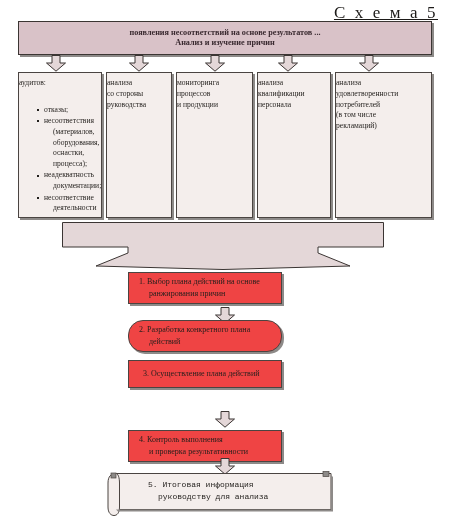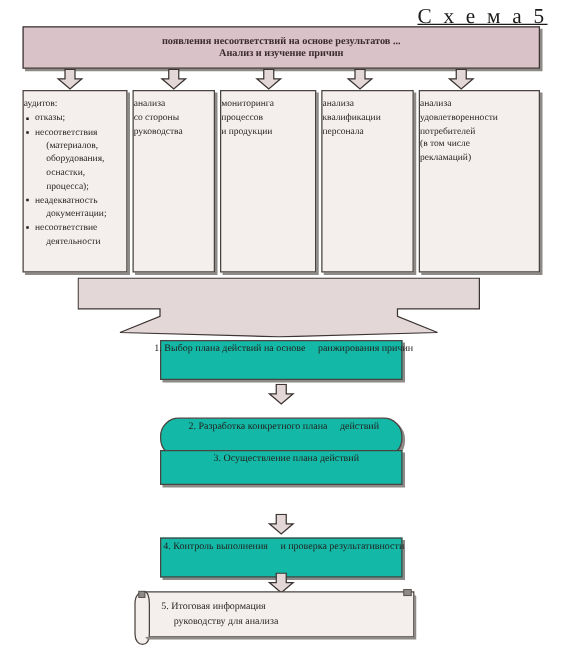--- a/index.html
+++ b/index.html
@@ -79,21 +79,21 @@
     box-sizing: border-box;
     box-shadow: 2px 2px 0 #8d8a88;
     padding: 5px 5px 0 0;
     font-size: 7.6px;
     line-height: 1.42;
     color: #221f1c;
     overflow: hidden;
   }
   .col-title { display: block; }
   .col-list {
-    margin: 0;
+    margin: 16px;
     padding: 0;
     list-style: none;
   }
   .col-list li {
     position: relative;
     padding-left: 9px;
     margin-top: 0.5px;
   }
   .col-list li::before {
     content: "";
@@ -113,53 +113,54 @@
     top: 222px;
     width: 322px;
     height: 48px;
   }
   .collector svg { display: block; }
 
   
   .step-box {
     position: absolute;
     left: 128px;
-    width: 194px;
-    background: #14b8a6;
+    width: 154px;
+    background: #ef4444;
     border: 1px solid #4a4441;
     box-sizing: border-box;
     box-shadow: 2px 2px 0 #8d8a88;
     display: flex;
-    flex-direction: row;
+    flex-direction: column;
     justify-content: center;
     padding: 0 6px 0 10px;
     font-size: 8px;
     line-height: 1.45;
     color: #221f1c;
   }
   .step-line { white-space: nowrap; }
   .step-indent { padding-left: 10px; }
 
   
   .final-shape {
     position: absolute;
     left: 104px;
     top: 471px;
     width: 232px;
     height: 46px;
   }
   .final-shape svg { display: block; }
   .final-text {
     position: absolute;
-    left: 129px;
+    left: 148px;
     top: 479px;
     width: 196px;
     font-size: 8px;
     line-height: 1.5;
     color: #221f1c;
+    font-family: Liberation Mono, monospace;
   }
 </style>
 </head>
 <body>
 
 <div id="diagram-root">
 
   <div class="figure-label">С х е м а  5</div>
 
   <div class="header-box">
@@ -253,21 +254,21 @@
     <span class="step-line">1. Выбор плана действий на основе</span>
     <span class="step-line step-indent">ранжирования причин</span>
   </div>
 
   <div class="arrow-small" style="left:214px; top:307px;">
     <svg width="22" height="17" viewBox="0 0 22 17">
         <polygon points="7,0.5 15,0.5 15,8 20.5,8 11,16.2 1.5,8 7,8" fill="#e4d7d8" stroke="#3b3533" stroke-width="1"></polygon>
       </svg>
   </div>
 
-  <div class="step-box" style="top:334px; height:32px;border-radius:15px;">
+  <div class="step-box" style="top:320px; height:32px;border-radius:15px;">
     <span class="step-line">2. Разработка  конкретного плана</span>
     <span class="step-line step-indent">действий</span>
   </div>
 
   <div class="arrow-small" style="left:214px; top:361px;">
     <svg width="22" height="17" viewBox="0 0 22 17">
         <polygon points="7,0.5 15,0.5 15,8 20.5,8 11,16.2 1.5,8 7,8" fill="#e4d7d8" stroke="#3b3533" stroke-width="1"></polygon>
       </svg>
   </div>
 

